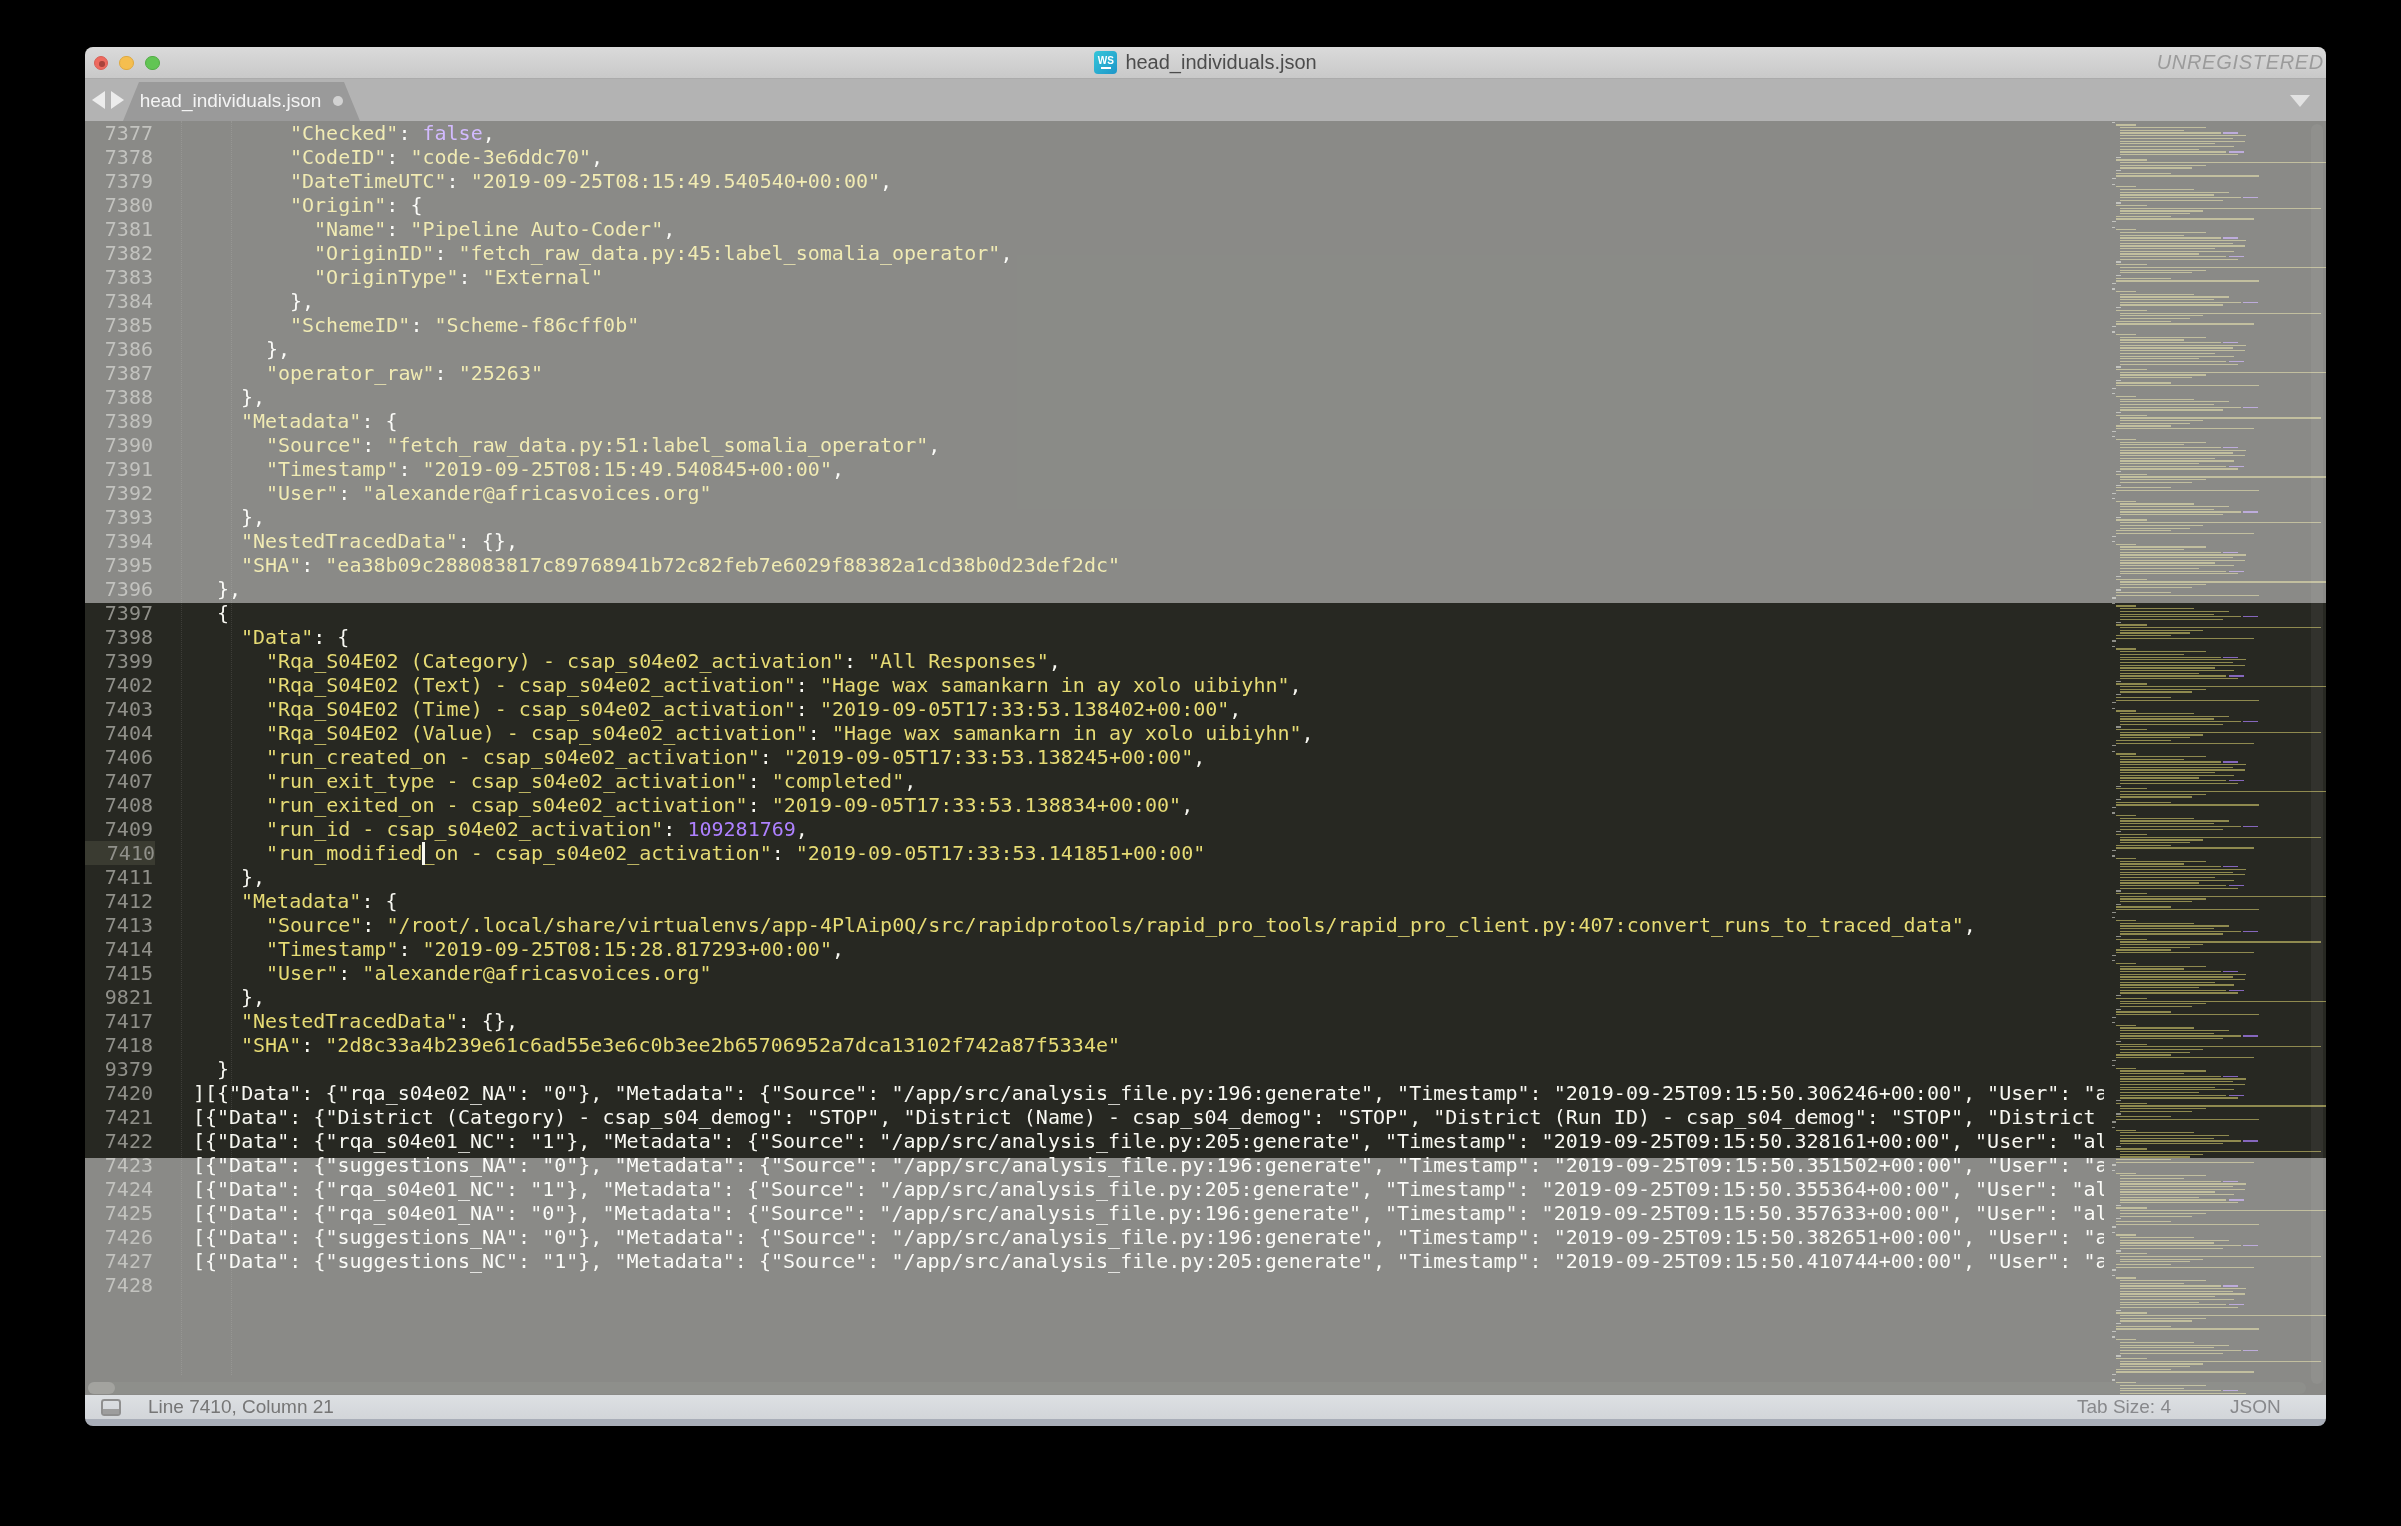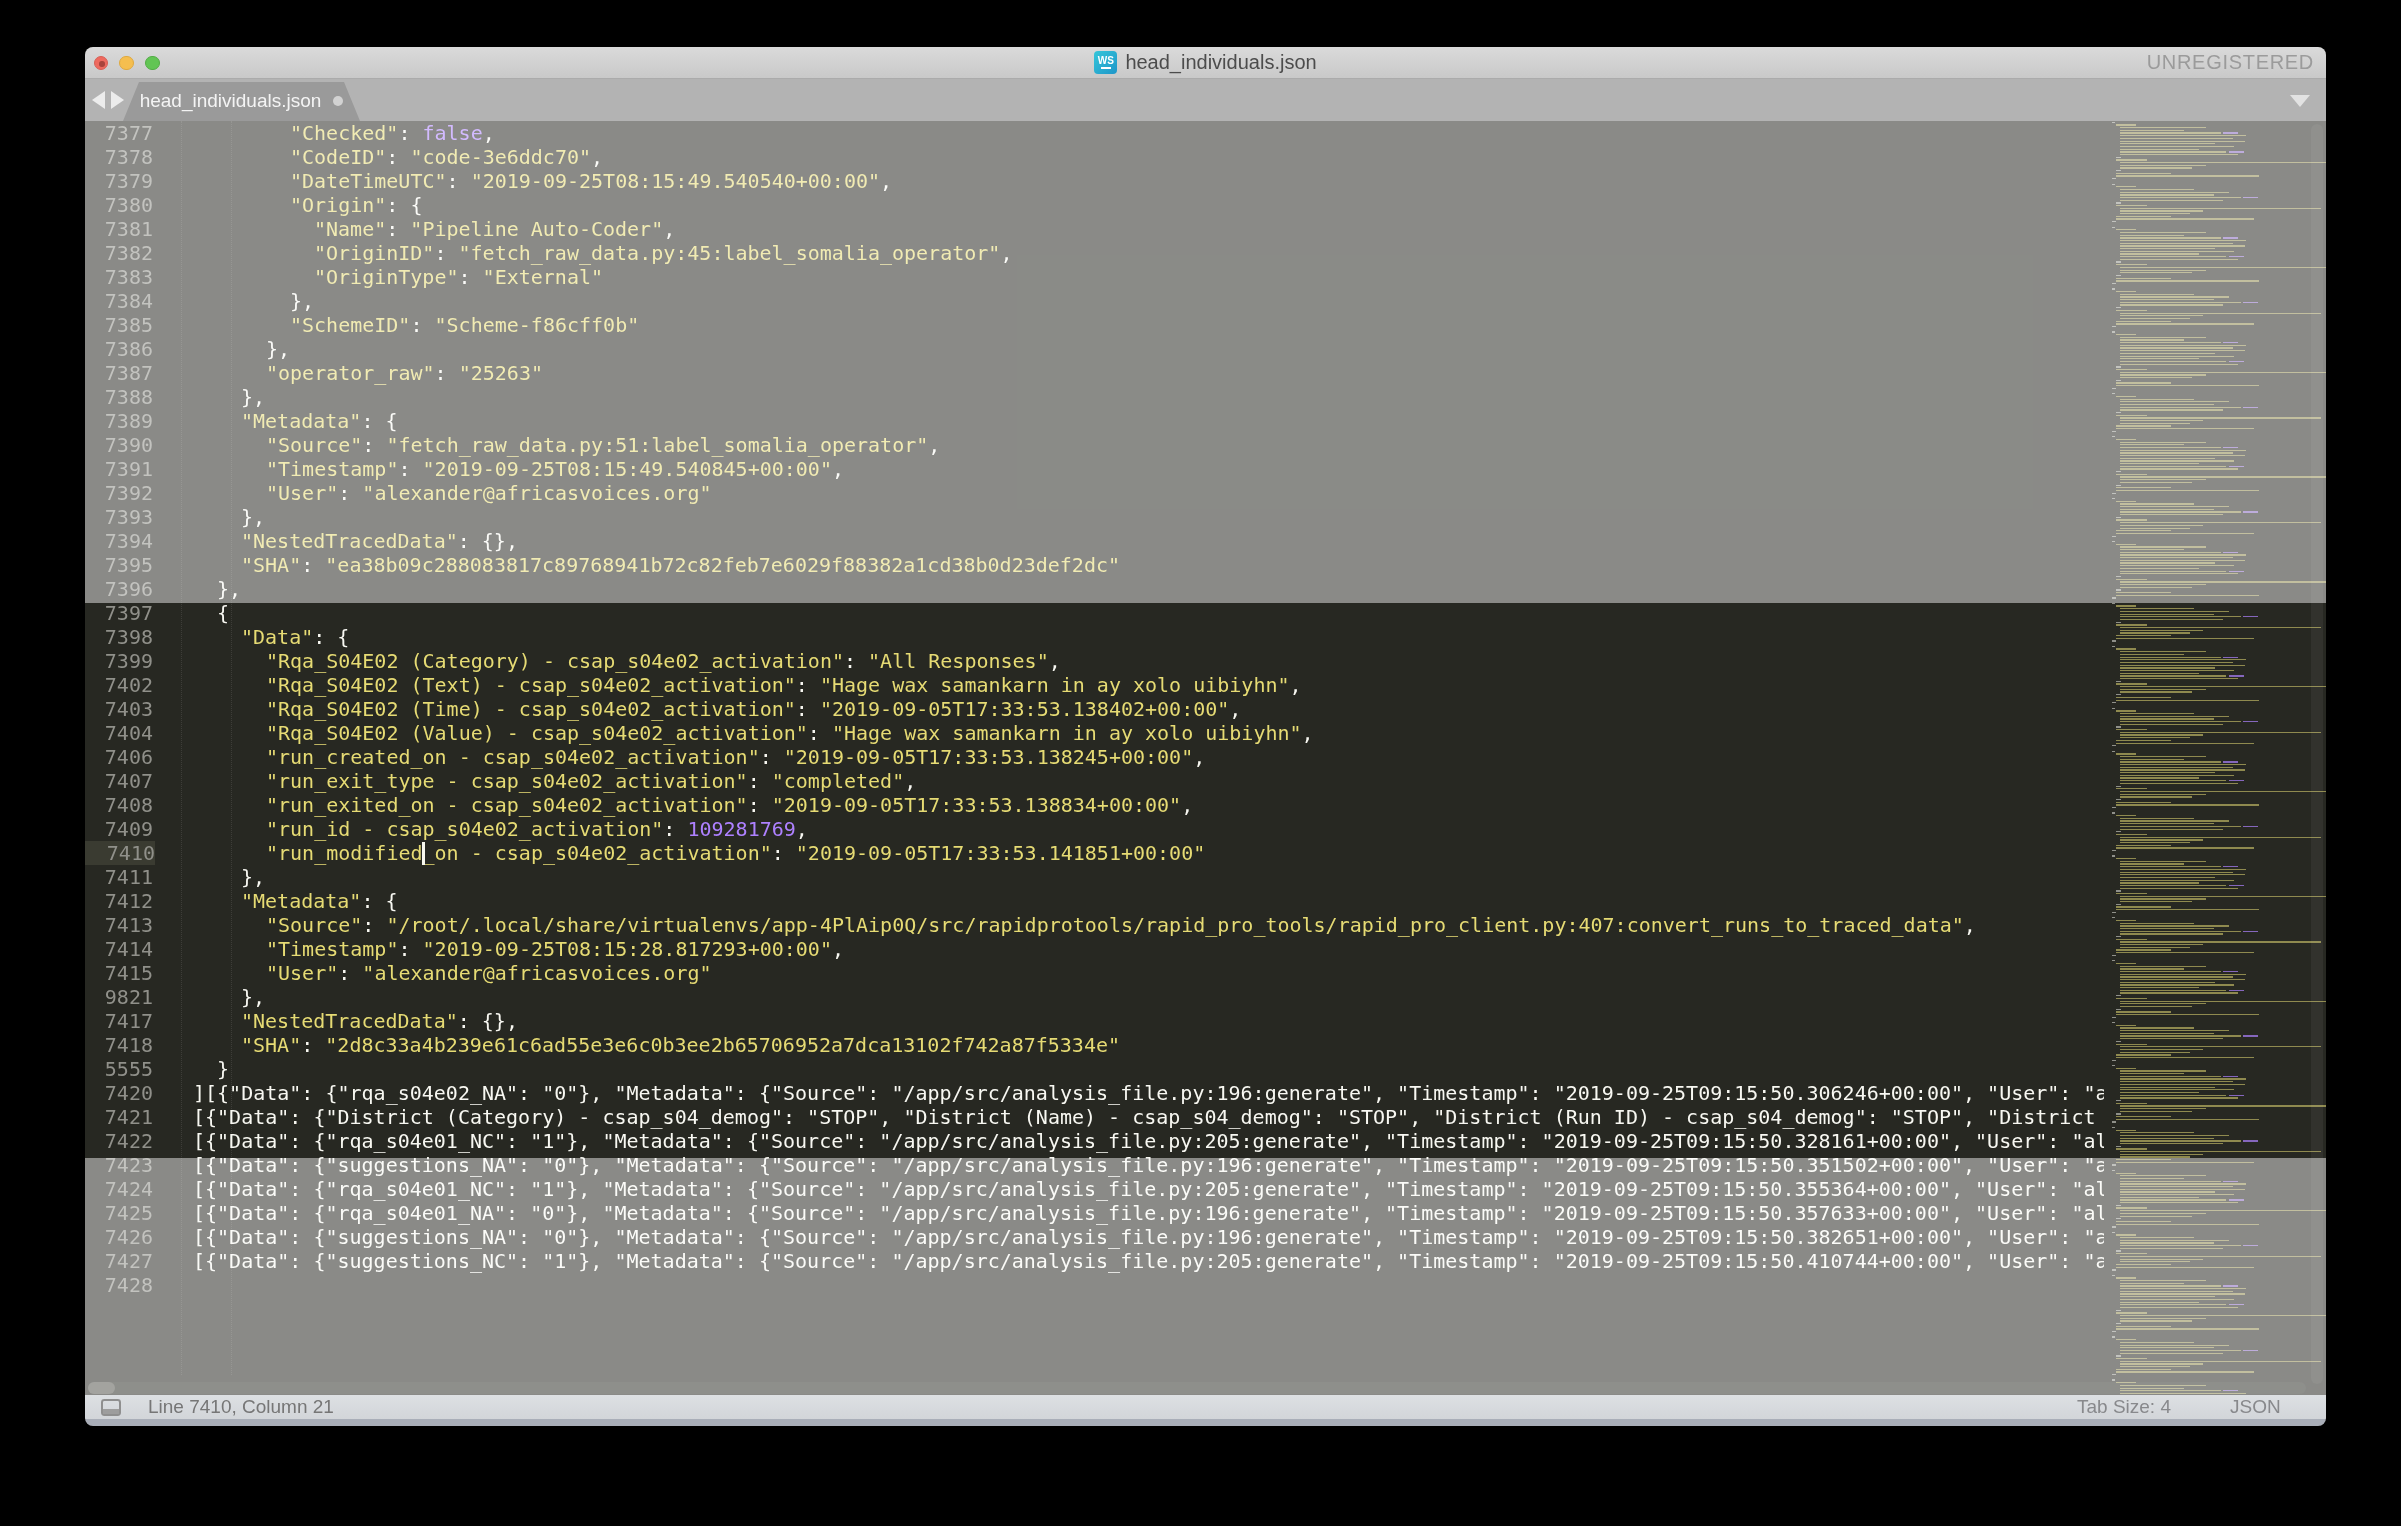--- a/index.html
+++ b/index.html
@@ -10,21 +10,21 @@
   .tl{position:absolute;top:8.7px;width:14.7px;height:14.7px;border-radius:50%;}
   .tl.red{left:8.7px;background:#ee6a5f;border:0.7px solid #d85f55;}
   .tl.red::after{content:"";position:absolute;left:4.7px;top:4.7px;width:5.4px;height:5.4px;border-radius:50%;background:#a8443c;}
   .tl.yellow{left:34px;background:#f5be4f;border:0.7px solid #dfa93f;}
   .tl.green{left:60px;background:#62c554;border:0.7px solid #53ac46;}
   .title-group{position:absolute;left:0;right:0;top:0;height:31.5px;display:flex;align-items:center;justify-content:center;gap:8px;}
   .ws-icon{width:23px;height:23px;border-radius:4px;background:linear-gradient(135deg,#35c6d9,#1f96c9);color:#fff;font-weight:bold;font-size:10px;display:flex;align-items:center;justify-content:center;flex-direction:column;line-height:9.4px;}
   .ws-icon i{font-style:normal;}
   .ws-icon u{display:block;width:9.4px;height:2px;background:#fff;margin-top:1.3px;}
   .title-text{font-size:20px;color:#4c4c4c;}
-  .unregistered{position:absolute;right:12px;top:0;height:31.5px;display:flex;align-items:center;font-size:20px;color:#9b9b9b;letter-spacing:0.7px;}
+  .unregistered{position:absolute;right:2px;top:0;height:31.5px;display:flex;align-items:center;font-size:20px;color:#9b9b9b;letter-spacing:0.7px;font-style:italic;}
   
   .tabbar{position:absolute;left:0;top:31.5px;width:100%;height:42px;background:#b3b3b3;}
   .tab-arrows{position:absolute;left:6.7px;top:0;height:42px;display:flex;align-items:center;gap:6.7px;}
   .arr{width:0;height:0;border-top:9.4px solid transparent;border-bottom:9.4px solid transparent;}
   .arr.left{border-right:13.4px solid #ececec;}
   .arr.right{border-left:13.4px solid #ececec;}
   .tab{position:absolute;left:54px;top:3.4px;width:205px;height:39px;background:#9a9a9a;display:flex;align-items:center;justify-content:center;gap:12px;}
   .tab::before{content:"";position:absolute;left:-16px;bottom:0;border-bottom:39px solid #9a9a9a;border-left:16px solid transparent;}
   .tab::after{content:"";position:absolute;right:-16px;bottom:0;border-bottom:39px solid #9a9a9a;border-right:16px solid transparent;}
   .tab-label{font-size:19px;color:#f4f4f4;}
@@ -134,21 +134,21 @@
         <div class="row"><span class="ln">7409</span><span class="code" style="padding-left: 73px;"><span class="tk-s">"run_id - csap_s04e02_activation"</span><span class="tk-p">: </span><span class="tk-c">109281769</span><span class="tk-p">,</span></span></div>
         <div class="row cur"><span class="ln">7410</span><span class="code" style="padding-left: 73px;"><span class="tk-s">"run_modified_on - csap_s04e02_activation"</span><span class="tk-p">: </span><span class="tk-s">"2019-09-05T17:33:53.141851+00:00"</span></span><div class="caret" style="left: 337px;"></div></div>
         <div class="row"><span class="ln">7411</span><span class="code" style="padding-left: 48px;"><span class="tk-p">},</span></span></div>
         <div class="row"><span class="ln">7412</span><span class="code" style="padding-left: 48px;"><span class="tk-s">"Metadata"</span><span class="tk-p">: {</span></span></div>
         <div class="row"><span class="ln">7413</span><span class="code" style="padding-left: 73px;"><span class="tk-s">"Source"</span><span class="tk-p">: </span><span class="tk-s">"/root/.local/share/virtualenvs/app-4PlAip0Q/src/rapidprotools/rapid_pro_tools/rapid_pro_client.py:407:convert_runs_to_traced_data"</span><span class="tk-p">,</span></span></div>
         <div class="row"><span class="ln">7414</span><span class="code" style="padding-left: 73px;"><span class="tk-s">"Timestamp"</span><span class="tk-p">: </span><span class="tk-s">"2019-09-25T08:15:28.817293+00:00"</span><span class="tk-p">,</span></span></div>
         <div class="row"><span class="ln">7415</span><span class="code" style="padding-left: 73px;"><span class="tk-s">"User"</span><span class="tk-p">: </span><span class="tk-s">"alexander@africasvoices.org"</span></span></div>
         <div class="row"><span class="ln">9821</span><span class="code" style="padding-left: 48px;"><span class="tk-p">},</span></span></div>
         <div class="row"><span class="ln">7417</span><span class="code" style="padding-left: 48px;"><span class="tk-s">"NestedTracedData"</span><span class="tk-p">: {},</span></span></div>
         <div class="row"><span class="ln">7418</span><span class="code" style="padding-left: 48px;"><span class="tk-s">"SHA"</span><span class="tk-p">: </span><span class="tk-s">"2d8c33a4b239e61c6ad55e3e6c0b3ee2b65706952a7dca13102f742a87f5334e"</span></span></div>
-        <div class="row"><span class="ln">5555</span><span class="code" style="padding-left: 24px;"><span class="tk-p">}</span></span></div>
+        <div class="row"><span class="ln">9379</span><span class="code" style="padding-left: 24px;"><span class="tk-p">}</span></span></div>
         <div class="row"><span class="ln">7420</span><span class="code" style="padding-left: 0px;"><span class="tk-r">][{"Data": {"rqa_s04e02_NA": "0"}, "Metadata": {"Source": "/app/src/analysis_file.py:196:generate", "Timestamp": "2019-09-25T09:15:50.306246+00:00", "User": "alexander@africasvoices.org"}</span></span></div>
         <div class="row"><span class="ln">7421</span><span class="code" style="padding-left: 0px;"><span class="tk-r">[{"Data": {"District (Category) - csap_s04_demog": "STOP", "District (Name) - csap_s04_demog": "STOP", "District (Run ID) - csap_s04_demog": "STOP", "District (Text) - csap_s04_demog": "STOP"</span></span></div>
         <div class="row"><span class="ln">7422</span><span class="code" style="padding-left: 0px;"><span class="tk-r">[{"Data": {"rqa_s04e01_NC": "1"}, "Metadata": {"Source": "/app/src/analysis_file.py:205:generate", "Timestamp": "2019-09-25T09:15:50.328161+00:00", "User": "alexander@africasvoices.org"}</span></span></div>
         <div class="row"><span class="ln">7423</span><span class="code" style="padding-left: 0px;"><span class="tk-r">[{"Data": {"suggestions_NA": "0"}, "Metadata": {"Source": "/app/src/analysis_file.py:196:generate", "Timestamp": "2019-09-25T09:15:50.351502+00:00", "User": "alexander@africasvoices.org"}</span></span></div>
         <div class="row"><span class="ln">7424</span><span class="code" style="padding-left: 0px;"><span class="tk-r">[{"Data": {"rqa_s04e01_NC": "1"}, "Metadata": {"Source": "/app/src/analysis_file.py:205:generate", "Timestamp": "2019-09-25T09:15:50.355364+00:00", "User": "alexander@africasvoices.org"}</span></span></div>
         <div class="row"><span class="ln">7425</span><span class="code" style="padding-left: 0px;"><span class="tk-r">[{"Data": {"rqa_s04e01_NA": "0"}, "Metadata": {"Source": "/app/src/analysis_file.py:196:generate", "Timestamp": "2019-09-25T09:15:50.357633+00:00", "User": "alexander@africasvoices.org"}</span></span></div>
         <div class="row"><span class="ln">7426</span><span class="code" style="padding-left: 0px;"><span class="tk-r">[{"Data": {"suggestions_NA": "0"}, "Metadata": {"Source": "/app/src/analysis_file.py:196:generate", "Timestamp": "2019-09-25T09:15:50.382651+00:00", "User": "alexander@africasvoices.org"}</span></span></div>
         <div class="row"><span class="ln">7427</span><span class="code" style="padding-left: 0px;"><span class="tk-r">[{"Data": {"suggestions_NC": "1"}, "Metadata": {"Source": "/app/src/analysis_file.py:205:generate", "Timestamp": "2019-09-25T09:15:50.410744+00:00", "User": "alexander@africasvoices.org"}</span></span></div>
         <div class="row"><span class="ln">7428</span><span class="code" style="padding-left: 0px;"></span></div>
       </div>

